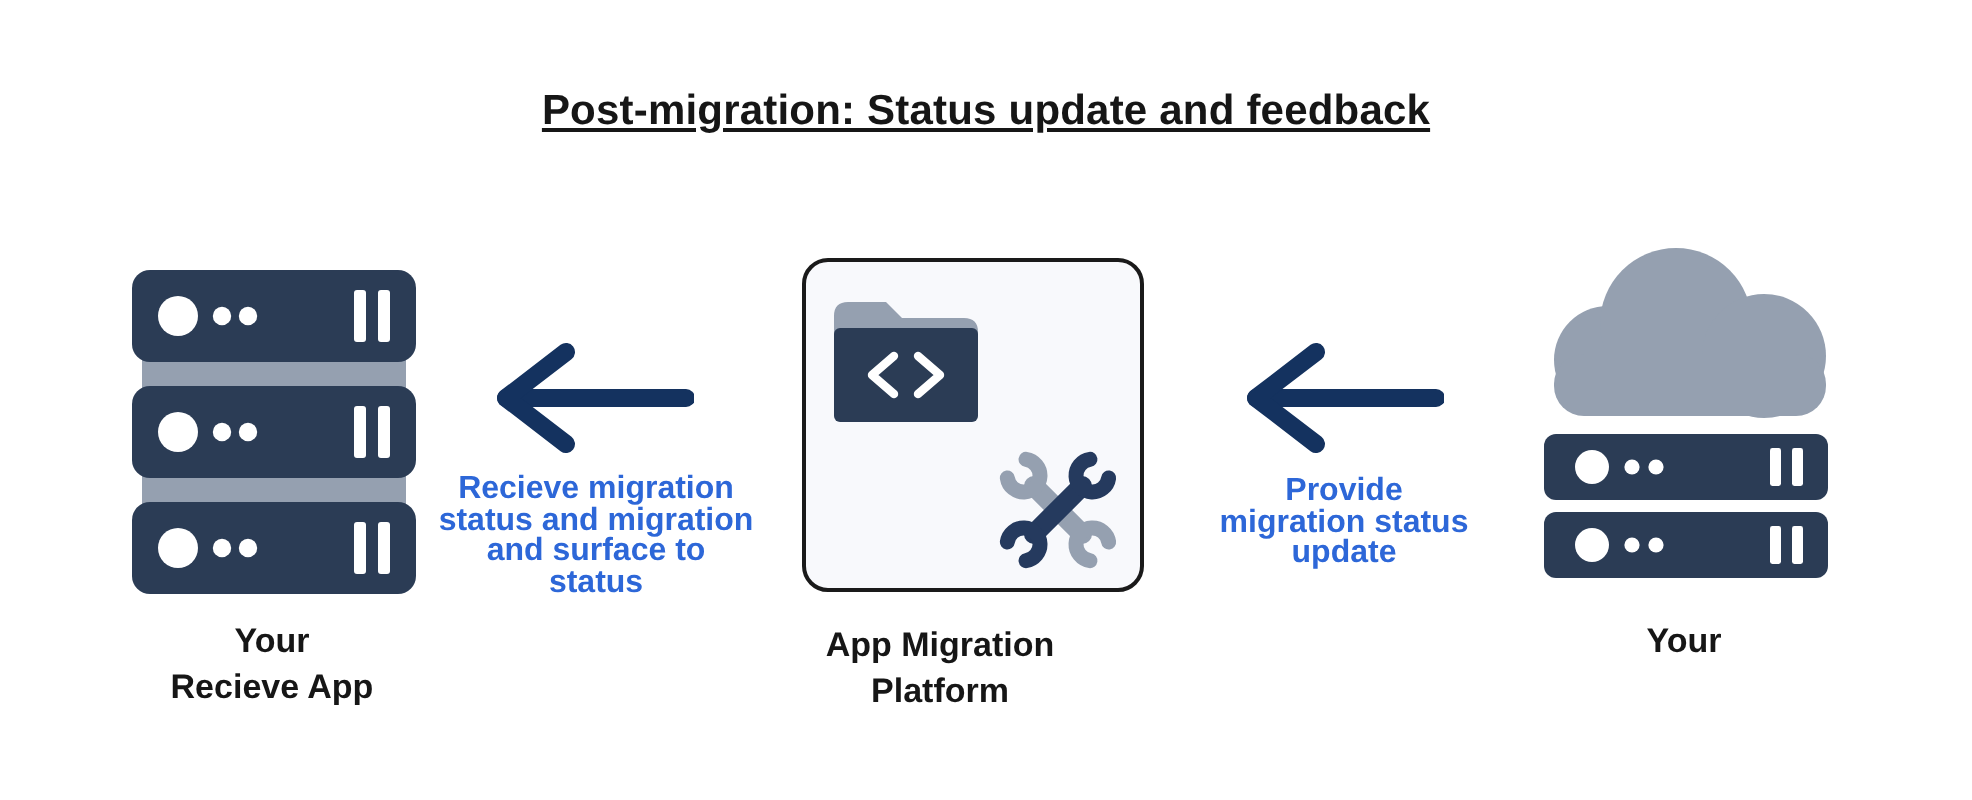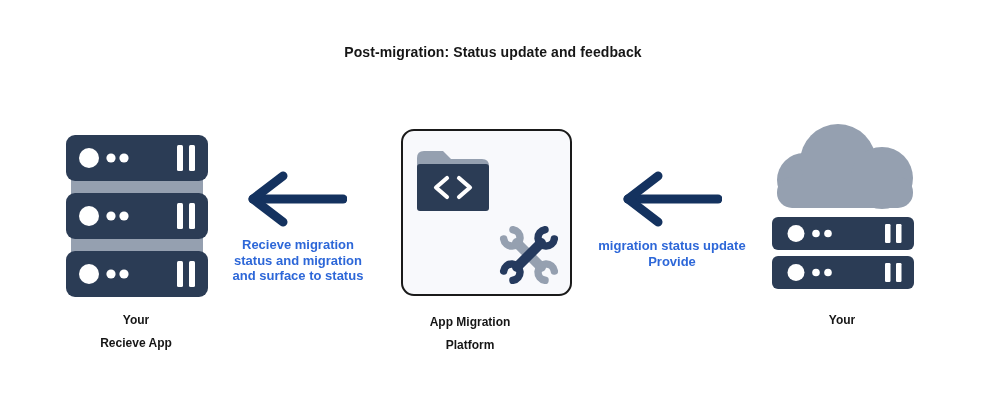--- a/index.html
+++ b/index.html
@@ -2,31 +2,32 @@
 <html style="--bg: #ffffff; --navy: #2b3c55; --steel: #95a0b0; --arrow-navy: #14325f; --tool-navy: #253a5e; --label-blue: #2d67d8; --panel-bg: #f8f9fc; --panel-border: #1a1a1a; --text-dark: #161616;"><head>
 <meta charset="utf-8">
 <style>
   html,body{margin:0;padding:0;background:#ffffff;}
   .stage{
     position:relative;width:986px;height:400px;background:var(--bg,#fff);
     font-family:"Liberation Sans",sans-serif;overflow:hidden;
   }
   .title{
     position:absolute;left:0;top:44px;width:986px;margin:0;
-    text-align:center;font-size:14px;font-weight:700;color:var(--text-dark,#1b1b1b);
+    text-align:center;font-size:21px;font-weight:700;color:var(--text-dark,#1b1b1b);
     letter-spacing:.1px;
+    text-decoration:underline;
   }
   .node-label{
     position:absolute;width:200px;text-align:center;
-    font-size:12px;line-height:23px;font-weight:700;color:var(--text-dark,#141414);
+    font-size:17px;line-height:23px;font-weight:700;color:var(--text-dark,#141414);
   }
   .node-label span{display:block;}
   .flow-label{
     position:absolute;text-align:center;
-    font-size:13px;line-height:15.5px;font-weight:700;color:var(--label-blue,#2d67d8);
+    font-size:16px;line-height:15.5px;font-weight:700;color:var(--label-blue,#2d67d8);
   }
   .flow-label span{display:block;}
   .abs{position:absolute;}
   .panel{
     position:absolute;left:401px;top:129px;width:171px;height:167px;
     box-sizing:border-box;border:2px solid var(--panel-border,#1a1a1a);
     border-radius:13px;background:var(--panel-bg,#f8f9fc);
   }
   .fill-navy{fill:var(--navy,#2b3c55);}
   .fill-steel{fill:var(--steel,#95a0b0);}
@@ -99,22 +100,22 @@
   <div class="node-label" style="left:370px;top:311px">
     <span>App Migration</span>
     <span>Platform</span>
   </div>
 
   <svg class="abs" style="left:618px;top:171px" width="104" height="56" viewBox="0 0 104 56" aria-hidden="true">
     <path class="stroke-arrow" d="M100 28 H10" fill="none" stroke-width="9" stroke-linecap="round"></path>
     <path class="stroke-arrow" d="M40 5 L10 28 L40 51" fill="none" stroke-width="9" stroke-linecap="round" stroke-linejoin="round"></path>
   </svg>
   <div class="flow-label" style="left:587px;top:238px;width:170px">
+    <span>Provide</span>
     <span>migration status update</span>
-    <span>Provide</span>
   </div>
 
   <svg class="abs" style="left:768px;top:122px" width="150" height="170" viewBox="0 0 150 170" aria-hidden="true">
     <defs>
       <g id="cloud-rack-row">
         <circle class="fill-white" cx="24" cy="16.5" r="8.5"></circle>
         <circle class="fill-white" cx="44" cy="16.5" r="3.8"></circle>
         <circle class="fill-white" cx="56" cy="16.5" r="3.8"></circle>
         <rect class="fill-white" x="113" y="7" width="5.5" height="19" rx="1.2"></rect>
         <rect class="fill-white" x="124" y="7" width="5.5" height="19" rx="1.2"></rect>

